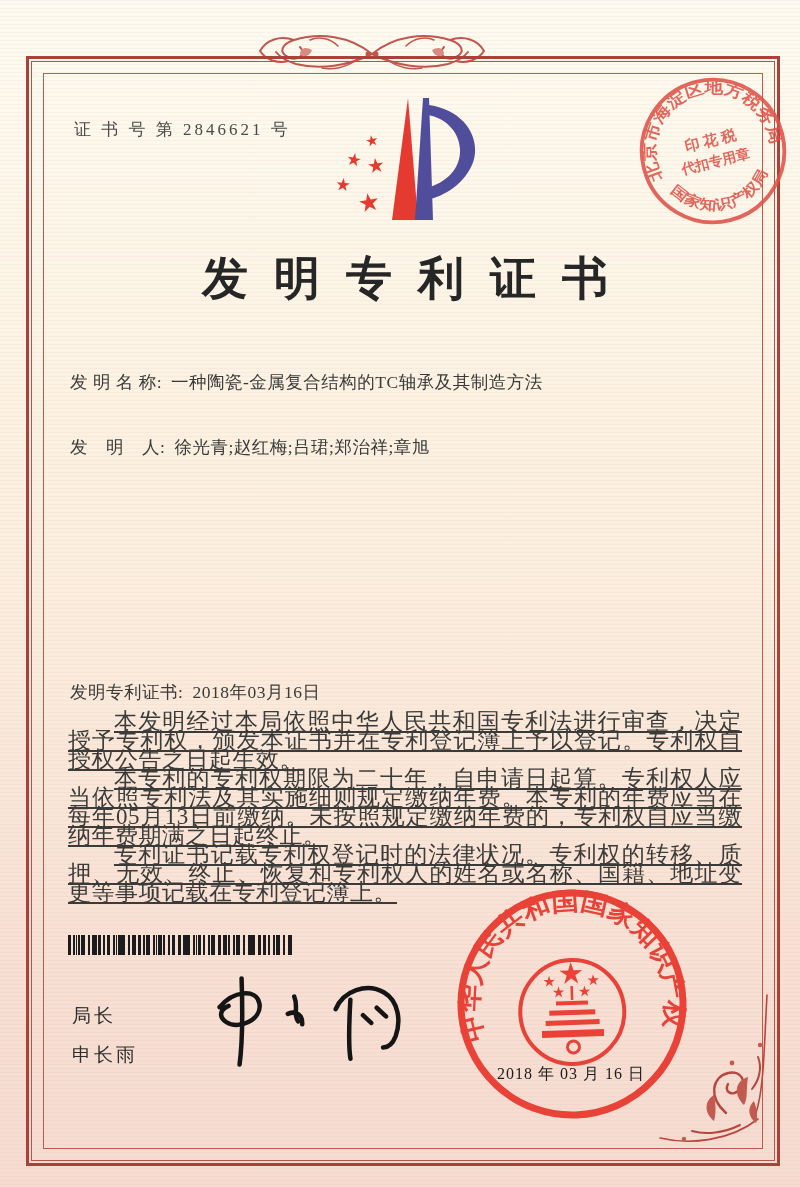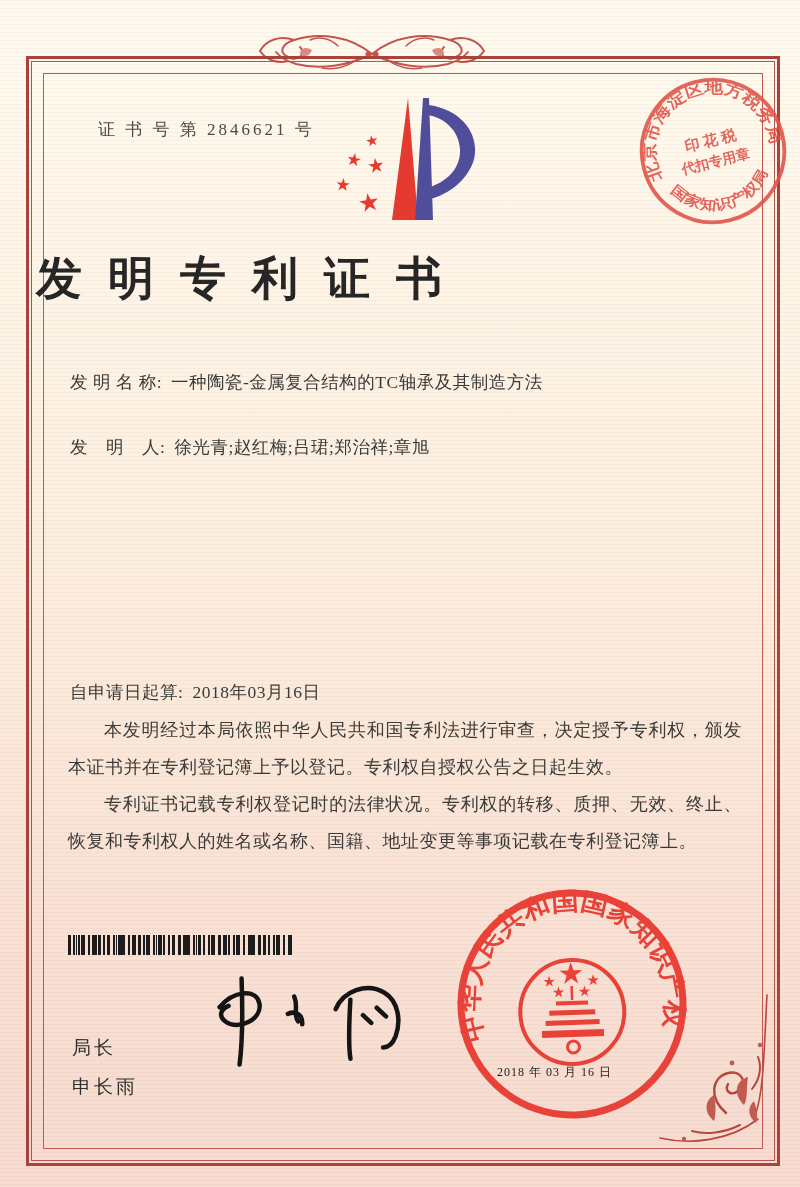--- a/index.html
+++ b/index.html
@@ -18,63 +18,63 @@
     border:3px solid #a8423a;
   }
   .frame .frame-inner-line{
     position:absolute; inset:2px; border:1px solid #b5544b;
   }
   .frame .frame-thin{
     position:absolute; inset:14px; border:1px solid #c4584e;
   }
   
   .cert-number{
-    position:absolute; left:74px; top:118px; font-size:17px; letter-spacing:3px; color:#4a4a48;margin-left:24px;
+    position:absolute; left:74px; top:118px; font-size:17px; letter-spacing:3px; color:#4a4a48;
   }
   .logo{ position:absolute; left:328px; top:92px; width:150px; height:135px; }
   .tax-stamp{
     position:absolute; left:636px; top:74px; width:154px; height:154px;
     transform:rotate(-14deg); opacity:0.88;
   }
   .doc-title{
-    position:absolute; left:0; right:0; top:248px; text-align:left;
+    position:absolute; left:0; right:0; top:248px; text-align:center;
     font-size:46px; font-weight:bold; color:#262626; letter-spacing:26px; padding-left:36px;
   }
   
   .field{
     position:absolute; left:70px; right:50px; font-size:17.5px; color:#3a3a38;
     letter-spacing:0.5px; white-space:nowrap;
   }
   .field .flabel{ margin-right:9px; }
   .f0{top:370px}.f1{top:435px}.f2{top:500px}.f3{top:560px}.f4{top:620px}.f5{top:680px}
   
   .body-text{
     position:absolute; left:68px; width:674px; top:712px; color:#3b3b39;
-    font-size:18px; line-height:37px; text-align:justify; letter-spacing:0.5px;
+    font-size:23px; line-height:19px; text-align:justify; letter-spacing:0.5px;text-decoration:underline;
   }
   .body-text p{ margin:0; text-indent:2em; }
   
   .barcode{
     position:absolute; left:68px; top:935px; width:224px; height:20px;
     background:
       repeating-linear-gradient(90deg,#1c1c1c 0 2px,transparent 2px 5px),
       repeating-linear-gradient(90deg,#1c1c1c 0 1px,transparent 1px 8px),
       repeating-linear-gradient(90deg,#1c1c1c 0 3px,transparent 3px 13px);
   }
   .signing{
-    position:absolute; left:72px; top:1028px; font-family:"Liberation Sans", sans-serif;
+    position:absolute; left:72px; top:996px; font-family:"Liberation Sans", sans-serif;
     font-size:19px; color:#2e2e2c; letter-spacing:3px; line-height:39px;
   }
   .signature{ position:absolute; left:198px; top:968px; width:228px; height:100px; transform:rotate(-2deg); }
   .big-seal{
     position:absolute; left:452px; top:884px; width:240px; height:240px;
     transform:rotate(-2deg); opacity:0.92; z-index:4;
   }
   .issue-date{
-    position:absolute; left:497px; top:1064px; font-size:12px; color:#1d1d1b;
+    position:absolute; left:497px; top:1064px; font-size:16px; color:#1d1d1b;
     letter-spacing:1px; z-index:5;
   }
   .ornament-top{ position:absolute; left:256px; top:24px; width:232px; height:58px; }
   .ornament-corner{ position:absolute; left:648px; top:993px; width:122px; height:162px; }
 </style>
 </head>
 <body>
 
 <div class="page">
 
@@ -132,25 +132,26 @@
 
   <div class="doc-title">发明专利证书</div>
 
   <div class="field f0">
     <span class="flabel">发 明 名 称:</span><span>一种陶瓷-金属复合结构的TC轴承及其制造方法</span>
   </div>
   <div class="field f1">
     <span class="flabel">发　明　人:</span><span>徐光青;赵红梅;吕珺;郑治祥;章旭</span>
   </div>
   <div class="field f5">
-    <span class="flabel">自申请日起算:</span><span>2018年03月16日</span>
+    <span class="flabel">发明专利证书:</span><span>2018年03月16日</span>
   </div>
 
   <div class="body-text">
     <p>本发明经过本局依照中华人民共和国专利法进行审查，决定授予专利权，颁发本证书并在专利登记簿上予以登记。专利权自授权公告之日起生效。</p>
+    <p>本专利的专利权期限为二十年，自申请日起算。专利权人应当依照专利法及其实施细则规定缴纳年费。本专利的年费应当在每年05月13日前缴纳。未按照规定缴纳年费的，专利权自应当缴纳年费期满之日起终止。</p>
     <p>专利证书记载专利权登记时的法律状况。专利权的转移、质押、无效、终止、恢复和专利权人的姓名或名称、国籍、地址变更等事项记载在专利登记簿上。</p>
   </div>
 
   <div class="barcode"></div>
 
   <div class="signing">
     <div>局长</div>
     <div>申长雨</div>
   </div>
 

